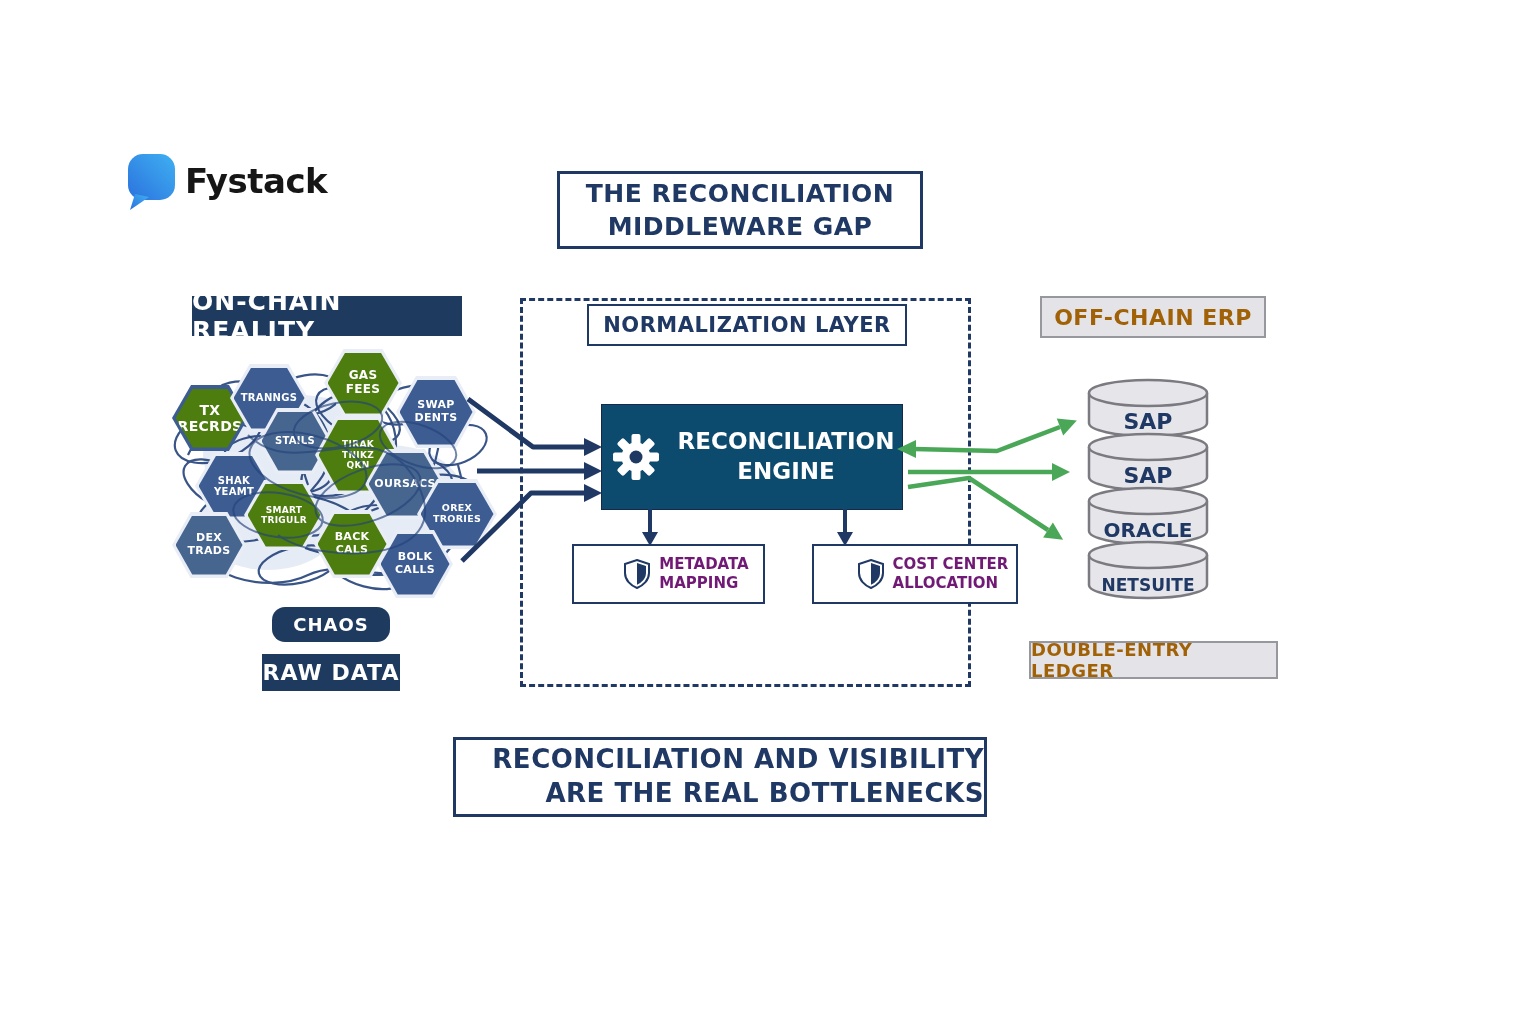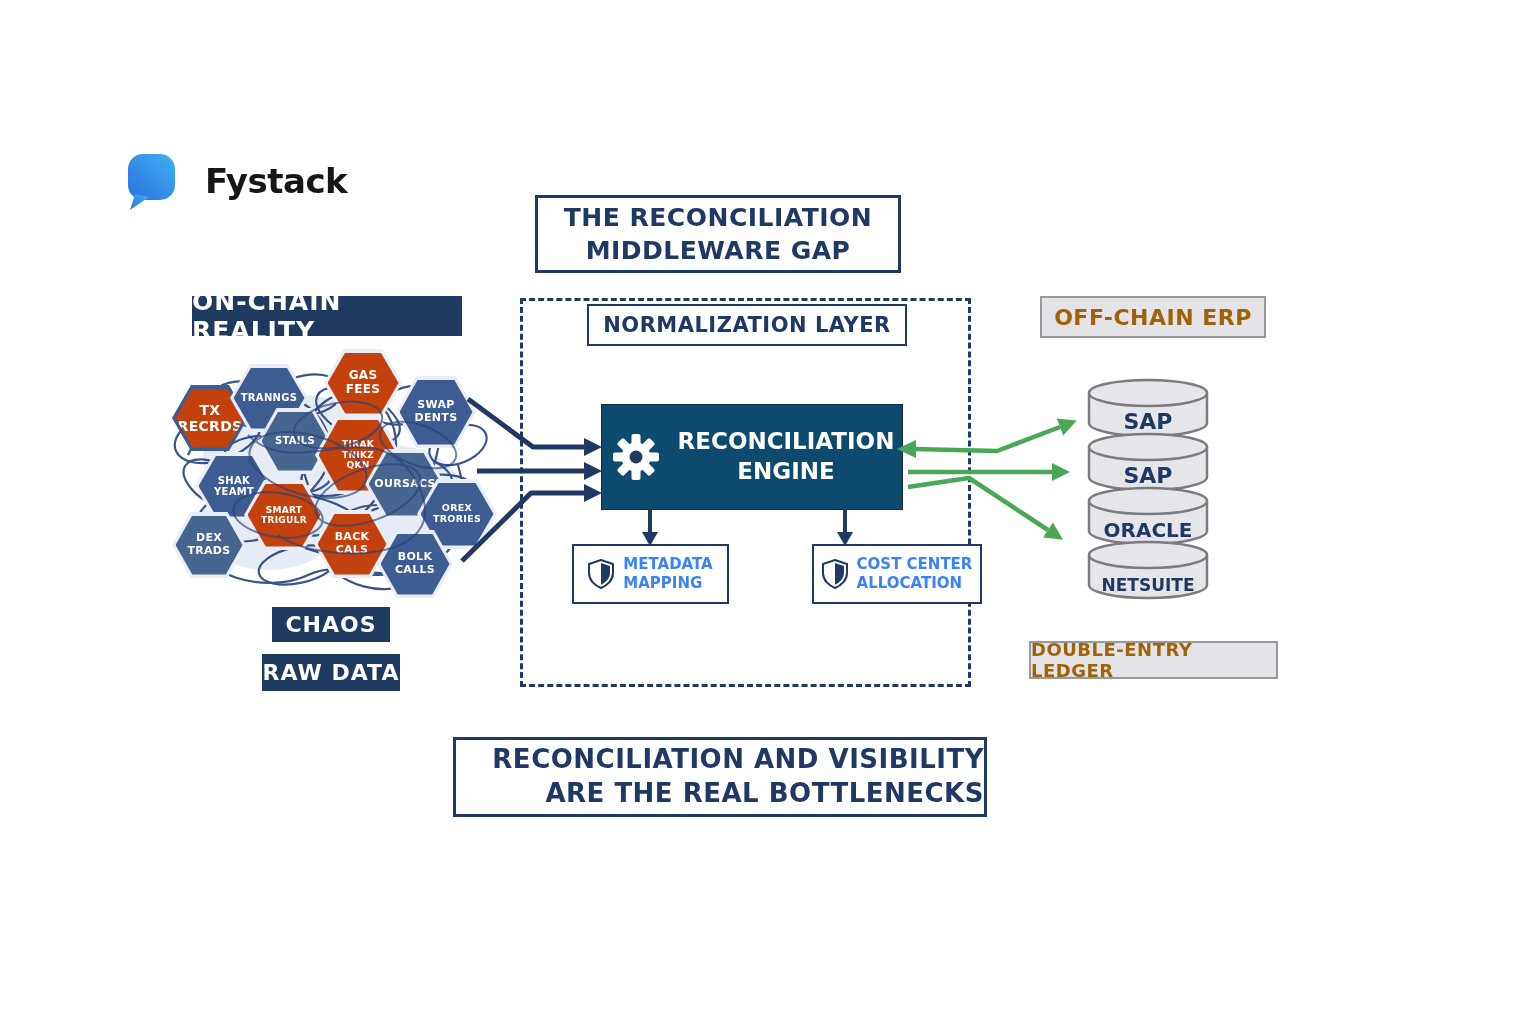--- a/index.html
+++ b/index.html
@@ -29,60 +29,60 @@
   .dashed-box{border:3px dashed #1f3864;background:transparent;}
   .norm-label{width:316px;height:38px;border-width:2px;font-size:21px;letter-spacing:.5px;}
 
   
   .engine-box{width:300px;height:104px;background:#0c4a6e;border:1px solid #16294a;
               display:flex;align-items:center;justify-content:center;gap:16px;
               color:#fff;font-weight:bold;font-size:23px;text-align:center;line-height:1.3;}
   .pre{white-space:pre-line;}
 
   
-  .sub-box{border:2px solid #1f3864;background:#fff;color:#3b82f6;font-weight:bold;
+  .sub-box{border:2px solid #1f3864;background:#fff;color:#701a75;font-weight:bold;
            display:flex;align-items:center;justify-content:center;gap:9px;
-           font-size:15px;line-height:1.25;text-align:left;}
+           font-size:15px;line-height:1.25;text-align:left;padding-left:36px;}
 
   
   .hex{position:absolute;clip-path:polygon(25% 0,75% 0,100% 50%,75% 100%,25% 100%,0 50%);
        background:#e9eef6;display:flex;align-items:center;justify-content:center;}
   .hex-inner{clip-path:polygon(25% 0,75% 0,100% 50%,75% 100%,25% 100%,0 50%);
              width:calc(100% - 7px);height:calc(100% - 7px);
              display:flex;align-items:center;justify-content:center;
              color:#fff;font-weight:bold;font-size:10px;letter-spacing:.3px;
              text-align:center;line-height:1.15;white-space:pre-line;}
-  .hx-a{background:#3d5c92;} .hx-b{background:#c2410c;} .hx-c{background:#46658f;}
+  .hx-a{background:#3d5c92;} .hx-b{background:#4d7c0f;} .hx-c{background:#46658f;}
 
   svg{display:block;}
   .cyl-label{font-family:"DejaVu Sans","Liberation Sans",sans-serif;font-weight:bold;
              fill:#1f3864;}
 </style>
 </head>
 <body>
 
 <div id="canvas">
 
-  <div class="abs" style="left:123px;top:150px;display:flex;align-items:center;gap:24px;">
+  <div class="abs" style="left:123px;top:150px;display:flex;align-items:center;gap:4px;">
     <span>
       <svg width="58" height="62" viewBox="0 0 58 62">
         <defs>
           <linearGradient id="lg" x1="0" y1="1" x2="1" y2="0">
             <stop offset="0" stop-color="#2b72dd"></stop>
               <stop offset="1" stop-color="#3fb0f2"></stop>
           </linearGradient>
         </defs>
         <rect x="5" y="4" width="47" height="46" rx="15" fill="url(#lg)"></rect>
         <path d="M12 44 L7 60 L26 47 Z" fill="url(#lg)"></path>
       </svg>
     </span>
     <span class="logo-text">Fystack</span>
   </div>
 
-  <div class="abs outline-box title-box" style="left:535px;top:171px;margin-top:24px;">
+  <div class="abs outline-box title-box" style="left:557px;top:171px;">
     <div>THE RECONCILIATION</div>
     <div>MIDDLEWARE GAP</div>
   </div>
 
   <div class="abs navy-tag" style="left:192px;top:296px;width:270px;height:40px;font-size:25px;">ON-CHAIN REALITY</div>
 
   <div class="abs" style="left:158px;top:345px;width:345px;height:255px;">
 
     <svg class="abs" style="left:0;top:0;" width="345" height="255" viewBox="0 0 345 255">
       <g fill="#9fb8d8" opacity="0.25" stroke="none">
@@ -168,21 +168,21 @@
         <ellipse cx="150" cy="120" rx="60" ry="30" transform="rotate(15 150 120)"></ellipse>
         <ellipse cx="210" cy="150" rx="55" ry="26" transform="rotate(-20 210 150)"></ellipse>
         <ellipse cx="120" cy="170" rx="45" ry="22" transform="rotate(8 120 170)"></ellipse>
         <ellipse cx="260" cy="100" rx="40" ry="20" transform="rotate(20 260 100)"></ellipse>
         <ellipse cx="180" cy="80" rx="45" ry="22" transform="rotate(-12 180 80)"></ellipse>
         <path d="M90,90 C140,140 220,60 260,140 S160,220 120,190"></path>
       </g>
     </svg>
   </div>
 
-  <div class="abs navy-tag" style="left:272px;top:607px;width:118px;height:35px;font-size:22px;">CHAOS</div>
+  <div class="abs navy-tag" style="left:272px;top:607px;width:118px;height:35px;font-size:18px;border-radius:13px;">CHAOS</div>
   <div class="abs navy-tag" style="left:262px;top:654px;width:138px;height:37px;font-size:22px;">RAW DATA</div>
 
   <div class="abs dashed-box" style="left:520px;top:298px;width:445px;height:383px;"></div>
 
   <div class="abs outline-box norm-label" style="left:587px;top:304px;">NORMALIZATION LAYER</div>
 
   <div class="abs engine-box" style="left:601px;top:404px;">
     <span>
       <svg width="52" height="52" viewBox="0 0 52 52">
         <g fill="#ffffff">

